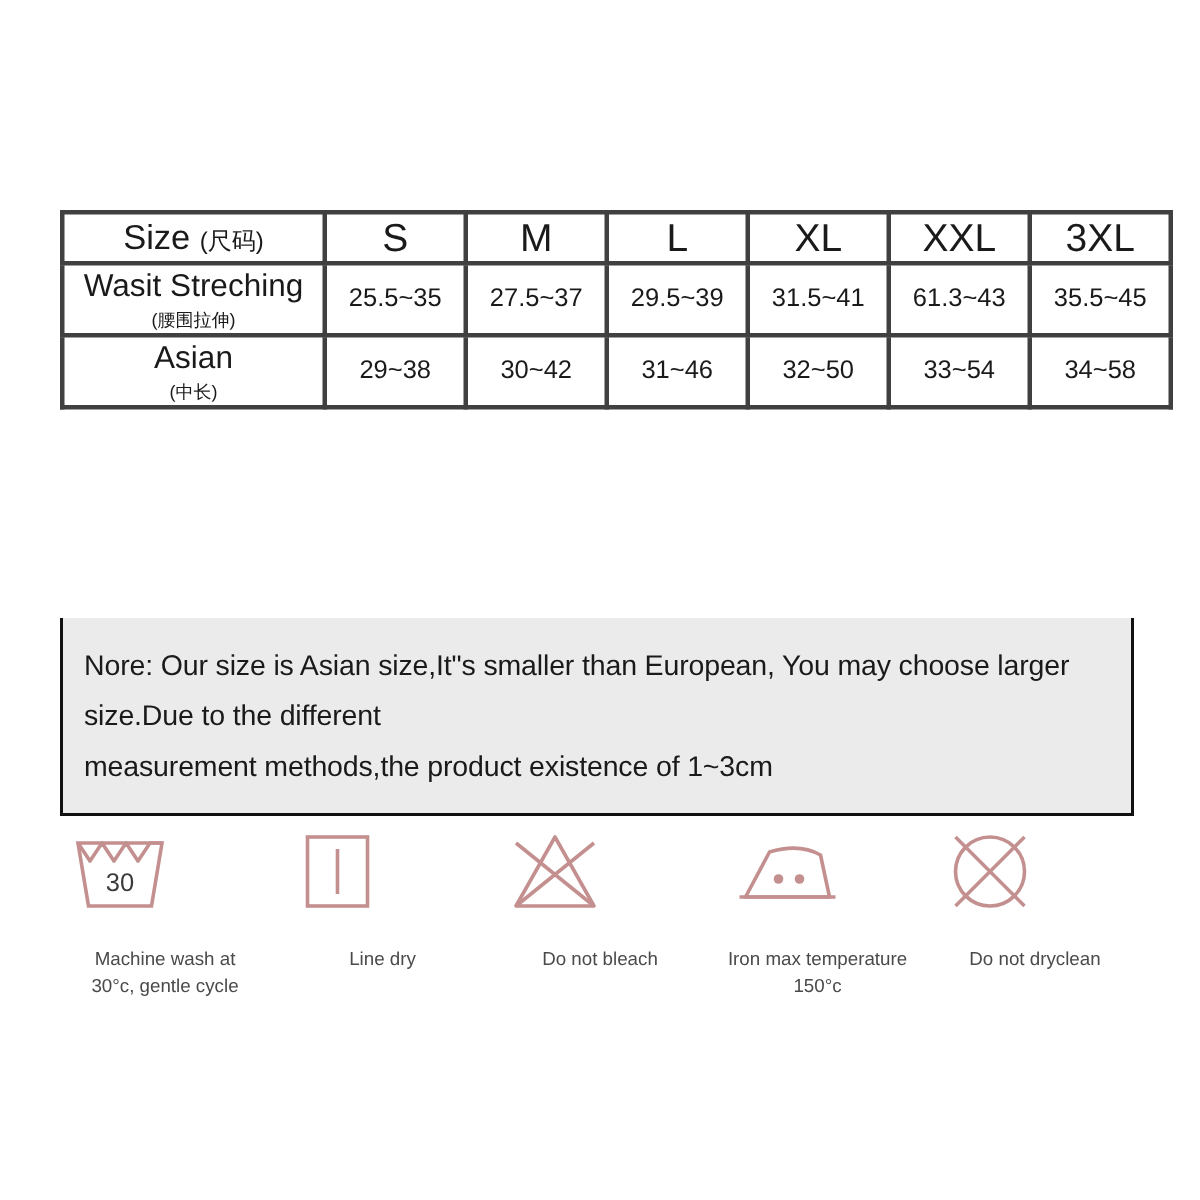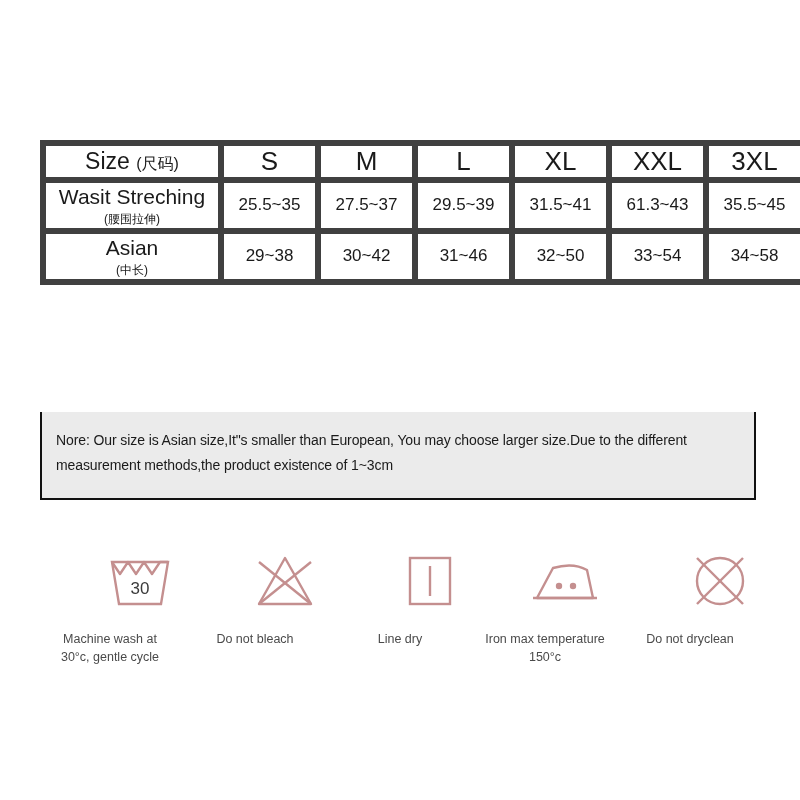--- a/index.html
+++ b/index.html
@@ -28,21 +28,21 @@
     top: 140px;
     width: 720px;
   }
   table.size-table {
     border-collapse: collapse;
     width: 720px;
     table-layout: fixed;
     background: #ffffff;
   }
   table.size-table td {
-    border: 6px solid #404040;
+    border: 3px solid #404040;
     text-align: center;
     vertical-align: middle;
     padding: 0;
   }
   .col-label { width: 172px; }
   .col-val   { width: 91px;  }
 
   .hdr-label {
     font-size: 23px;
     line-height: 1.25;
@@ -78,21 +78,21 @@
     width: 716px;
     min-height: 88px;
     background: #ebebeb;
     border: 2px solid #111111;
     border-top: none;
     box-sizing: border-box;
     padding: 16px 14px 14px 14px;
   }
   .note-band p {
     margin: 0;
-    font-size: 14px;
+    font-size: 19px;
     line-height: 1.75;
     color: #1a1a1a;
     letter-spacing: -0.1px;
   }
 
   
   .care-row {
     position: absolute;
     left: 40px;
     top: 540px;
@@ -102,21 +102,21 @@
     align-items: flex-start;
   }
   .care-item {
     width: 140px;
     text-align: center;
   }
   .care-icon {
     height: 82px;
     display: flex;
     align-items: center;
-    justify-content: flex-end;
+    justify-content: flex-start;
   }
   .care-caption {
     margin-top: 8px;
     font-size: 12.5px;
     line-height: 1.45;
     color: #4a4a4a;
   }
 
   .footer-space {
     position: absolute;
@@ -192,39 +192,39 @@
       </div>
       <div class="care-caption">
         <div>Machine wash at</div>
         <div>30°c, gentle cycle</div>
       </div>
     </div>
 
     <div class="care-item">
       <div class="care-icon">
         <svg width="80" height="62" viewBox="0 0 80 62" aria-hidden="true">
+          <rect x="20" y="8" width="40" height="46" fill="none" stroke="#c48f8f" stroke-width="2.4"></rect>
+          <line x1="40" y1="16" x2="40" y2="46" stroke="#c48f8f" stroke-width="2.4"></line>
+        </svg>
+      </div>
+      <div class="care-caption">
+        <div>Line dry</div>
+      </div>
+    </div>
+
+    <div class="care-item">
+      <div class="care-icon">
+        <svg width="80" height="62" viewBox="0 0 80 62" aria-hidden="true">
           <path d="M40 8 L66 54 L14 54 Z" fill="none" stroke="#c48f8f" stroke-width="2.4" stroke-linejoin="round"></path>
           <line x1="14" y1="12" x2="66" y2="54" stroke="#c48f8f" stroke-width="2.4"></line>
           <line x1="66" y1="12" x2="14" y2="54" stroke="#c48f8f" stroke-width="2.4"></line>
         </svg>
       </div>
       <div class="care-caption">
         <div>Do not bleach</div>
-      </div>
-    </div>
-
-    <div class="care-item">
-      <div class="care-icon">
-        <svg width="80" height="62" viewBox="0 0 80 62" aria-hidden="true">
-          <rect x="20" y="8" width="40" height="46" fill="none" stroke="#c48f8f" stroke-width="2.4"></rect>
-          <line x1="40" y1="16" x2="40" y2="46" stroke="#c48f8f" stroke-width="2.4"></line>
-        </svg>
-      </div>
-      <div class="care-caption">
-        <div>Line dry</div>
       </div>
     </div>
 
     <div class="care-item">
       <div class="care-icon">
         <svg width="100" height="62" viewBox="0 0 100 62" aria-hidden="true">
           <path d="M22 48 L78 48 L72 20 Q58 12 38 18 Z" fill="none" stroke="#c48f8f" stroke-width="2.4" stroke-linejoin="round"></path>
           <line x1="18" y1="48" x2="82" y2="48" stroke="#c48f8f" stroke-width="2.4"></line>
           <circle cx="44" cy="36" r="3.2" fill="#c48f8f"></circle>
           <circle cx="58" cy="36" r="3.2" fill="#c48f8f"></circle>

